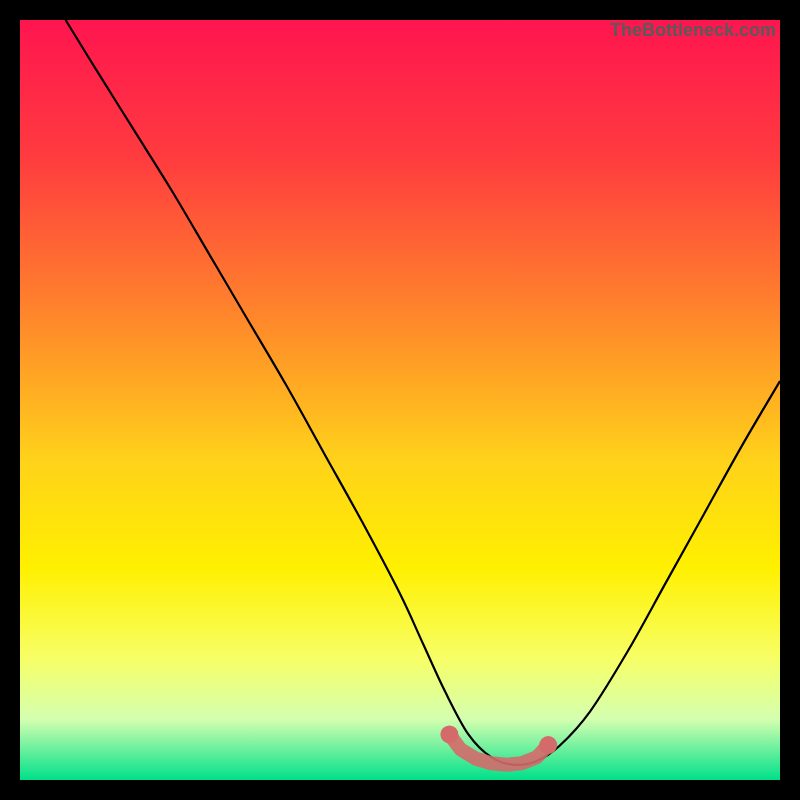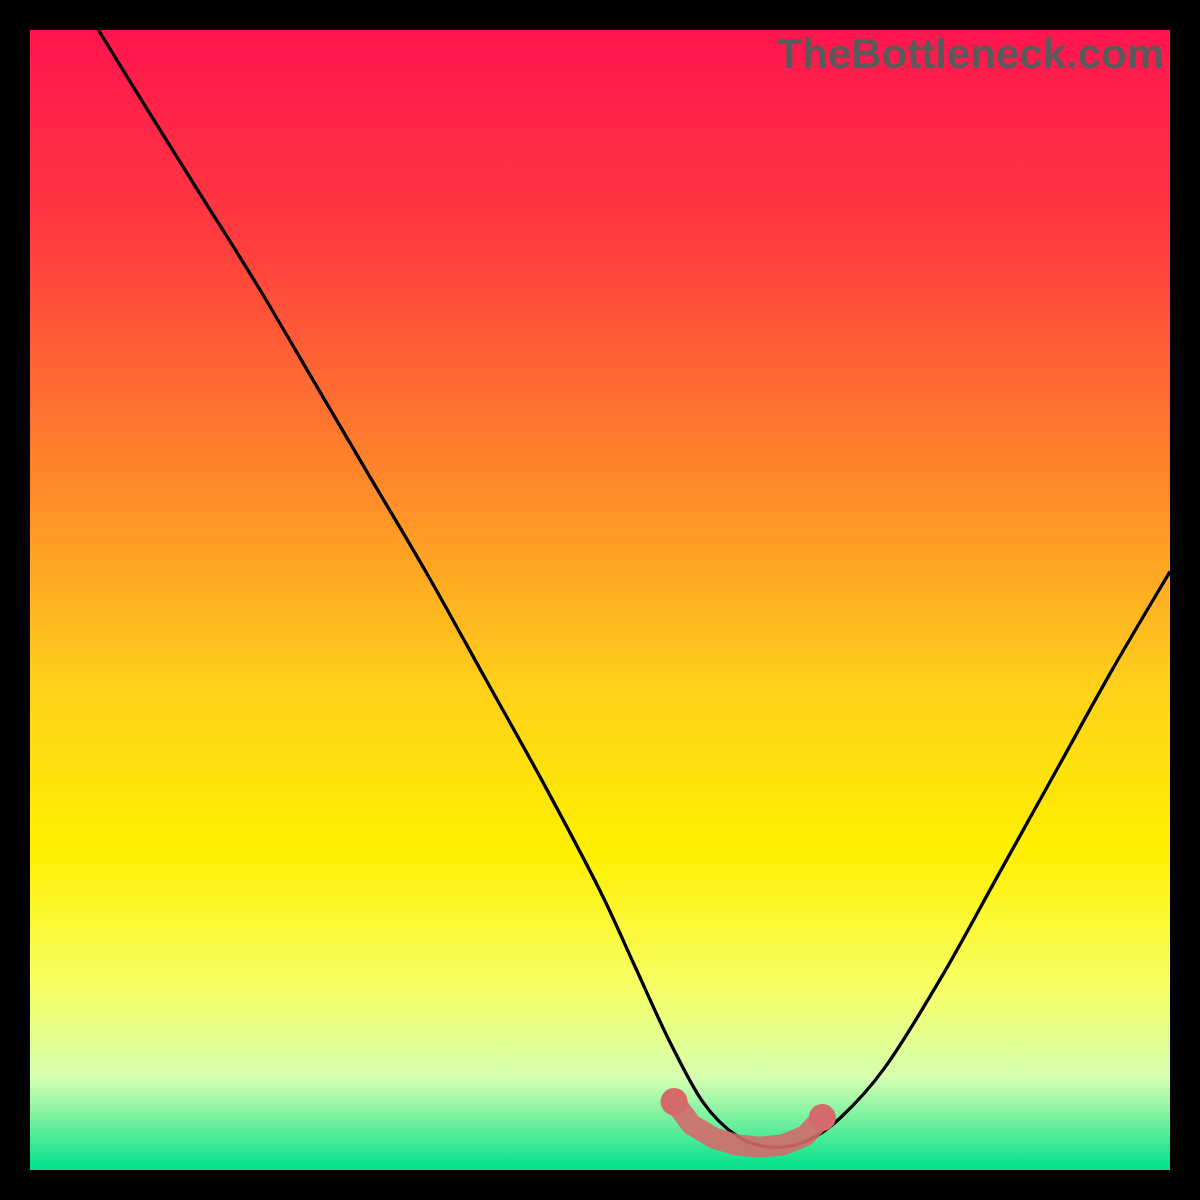--- a/index.html
+++ b/index.html
@@ -24,21 +24,21 @@
     top: 0;
     width: 760px;
     height: 760px;
   }
   .watermark {
     position: absolute;
     top: 0px;
     right: 4px;
     color: #5a5a5a;
     font-family: Arial, Helvetica, sans-serif;
-    font-size: 28px;
+    font-size: 18px;
     font-weight: 600;
     letter-spacing: 0px;
   }
   svg {
     display: block;
   }
 </style>
 </head>
 <body>
 

